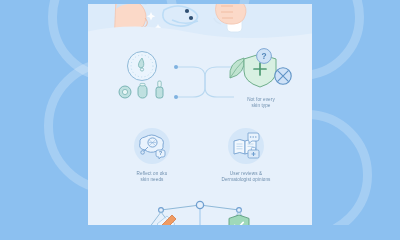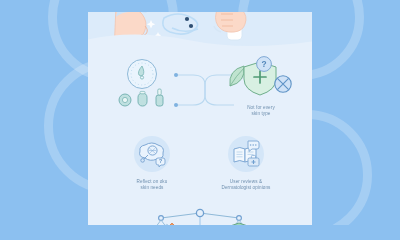--- a/index.html
+++ b/index.html
@@ -12,21 +12,21 @@
 
   
   .ring{position:absolute;border-radius:50%;border:9px solid rgba(255,255,255,.22);pointer-events:none;}
   .ring.r1{left:48px;top:-48px;width:112px;height:112px;}
   .ring.r2{left:44px;top:58px;width:118px;height:118px;}
   .ring.r3{right:36px;top:-46px;width:108px;height:108px;}
   .ring.r4{right:28px;top:110px;width:112px;height:112px;}
 
   
   #card{
-    position:absolute;left:88px;top:12px;width:224px;height:225px;
+    position:absolute;left:88px;top:4px;width:224px;height:225px;
     background:#e6f0fb;overflow:hidden;
   }
   #header-photo{
     position:absolute;left:0;top:0;width:224px;height:42px;
     background:#dcebfa;overflow:hidden;
   }
 
   
   .row{position:absolute;left:0;width:224px;}
   .label{

